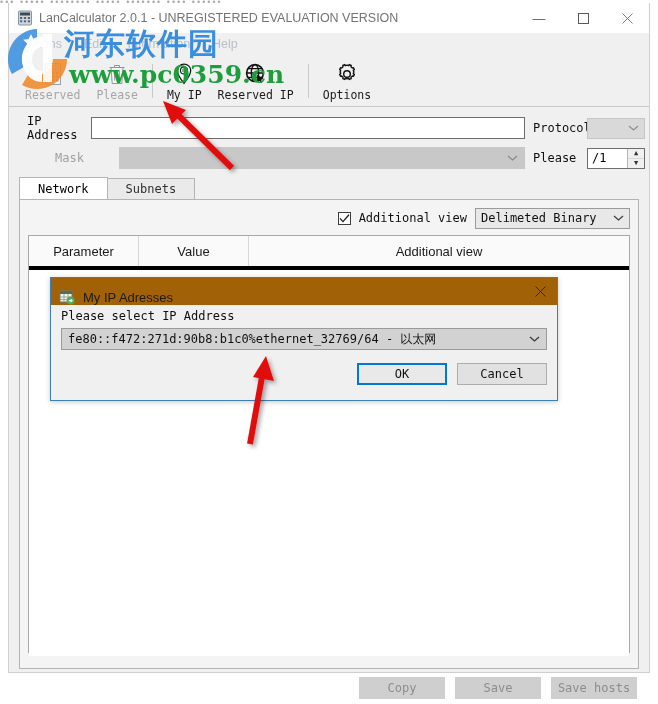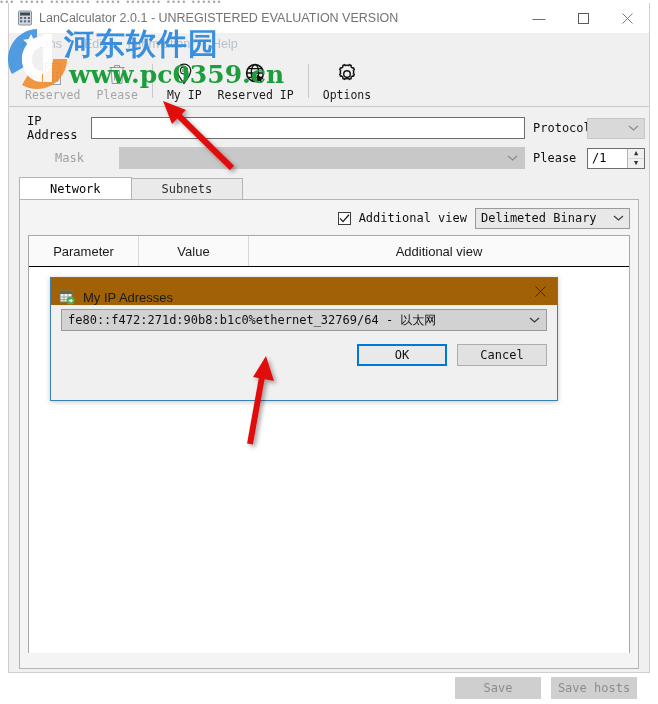--- a/index.html
+++ b/index.html
@@ -98,21 +98,21 @@
   }
   .spin-btns div{
     flex:1;display:flex;align-items:center;justify-content:center;font-size:7px;color:#303030;
     border-bottom:1px solid #d8d8d8;
   }
   .spin-btns div:last-child{border-bottom:none;}
 
   
   .tabstrip{margin:6px 0 0 10px;display:flex;align-items:flex-end;height:22px;position:relative;z-index:2;}
   .tab{
-    height:21px;padding:0 30px;display:flex;align-items:center;box-sizing:border-box;
+    height:21px;padding:0 18px;display:flex;align-items:center;box-sizing:border-box;
     border:1px solid #b4b4b4;border-bottom:none;background:#eaeaea;color:#303030;
     font-family:"DejaVu Sans Mono",monospace;font-size:12px;margin-right:-1px;
   }
   .tab.active{background:#ffffff;height:22px;color:#000;}
 
   
   .panel{
     margin:0 10px;border:1px solid #b4b4b4;background:#f4f4f4;
     height:470px;box-sizing:border-box;position:relative;padding:6px 8px;
   }
@@ -124,21 +124,21 @@
   .cbx svg{display:block;}
   .cbx-lbl{font-family:"DejaVu Sans Mono",monospace;font-size:12px;color:#101010;}
   .viewcombo{
     width:155px;height:21px;background:#e8e8e8;border:1px solid #9a9a9a;box-sizing:border-box;
     display:flex;align-items:center;padding:0 5px;font-size:12px;color:#101010;
   }
   .viewcombo .cv{flex:1;}
   .table{
     margin-top:5px;border:1px solid #a8a8a8;background:#fff;height:418px;box-sizing:border-box;
   }
-  .thead{display:flex;height:30px;background:#fafafa;border-bottom:1px solid #000000;}
+  .thead{display:flex;height:30px;background:#fafafa;border-bottom:4px solid #000000;}
   .th{
     display:flex;align-items:center;justify-content:center;
     font-family:"Liberation Sans",sans-serif;font-size:13px;color:#1a1a1a;
     border-right:1px solid #d8d8d8;box-sizing:border-box;
   }
   .th.c0{width:110px;}
   .th.c1{width:110px;}
   .th.c2{flex:1;border-right:none;}
   .tbody{height:386px;background:#fff;}
 
@@ -385,20 +385,21 @@
       <div class="thead">
         <div class="th c0">Parameter</div>
         <div class="th c1">Value</div>
         <div class="th c2">Additional view</div>
       </div>
       <div class="tbody"></div>
     </div>
   </div>
 
   <div class="footer">
+    <div class="btm-btn">Copy</div>
     <div class="btm-btn">Save</div>
     <div class="btm-btn">Save hosts</div>
   </div>
 </div>
 
 <div class="dialog">
   <div class="dlg-title">
     <div class="dlg-ico">
       <svg width="16" height="16" viewBox="0 0 16 16">
         <rect x="1" y="2" width="12" height="11" fill="#f3f4f2" stroke="#6d7b6a"></rect>
@@ -411,20 +412,21 @@
       </svg>
     </div>
     <div class="dlg-ttl">My IP Adresses</div>
     <div class="dlg-close">
       <svg width="11" height="11" viewBox="0 0 11 11">
           <path d="M0.5 0.5 L10.5 10.5 M10.5 0.5 L0.5 10.5" stroke="#2a2a2a" fill="none"></path>
         </svg>
     </div>
   </div>
   <div class="dlg-body">
+    <div class="dlg-lbl">Please select IP Address</div>
     <div class="dlg-combo">
       <span class="cv">fe80::f472:271d:90b8:b1c0%ethernet_32769/64 - 以太网</span>
       <span>
         <svg width="11" height="8" viewBox="0 0 11 8">
             <path d="M1 2 L5.5 6 L10 2" fill="none" stroke="#3a3a3a" stroke-width="1.3"></path>
           </svg>
       </span>
     </div>
     <div class="dlg-btns">
       <div class="dlg-btn primary">OK</div>

